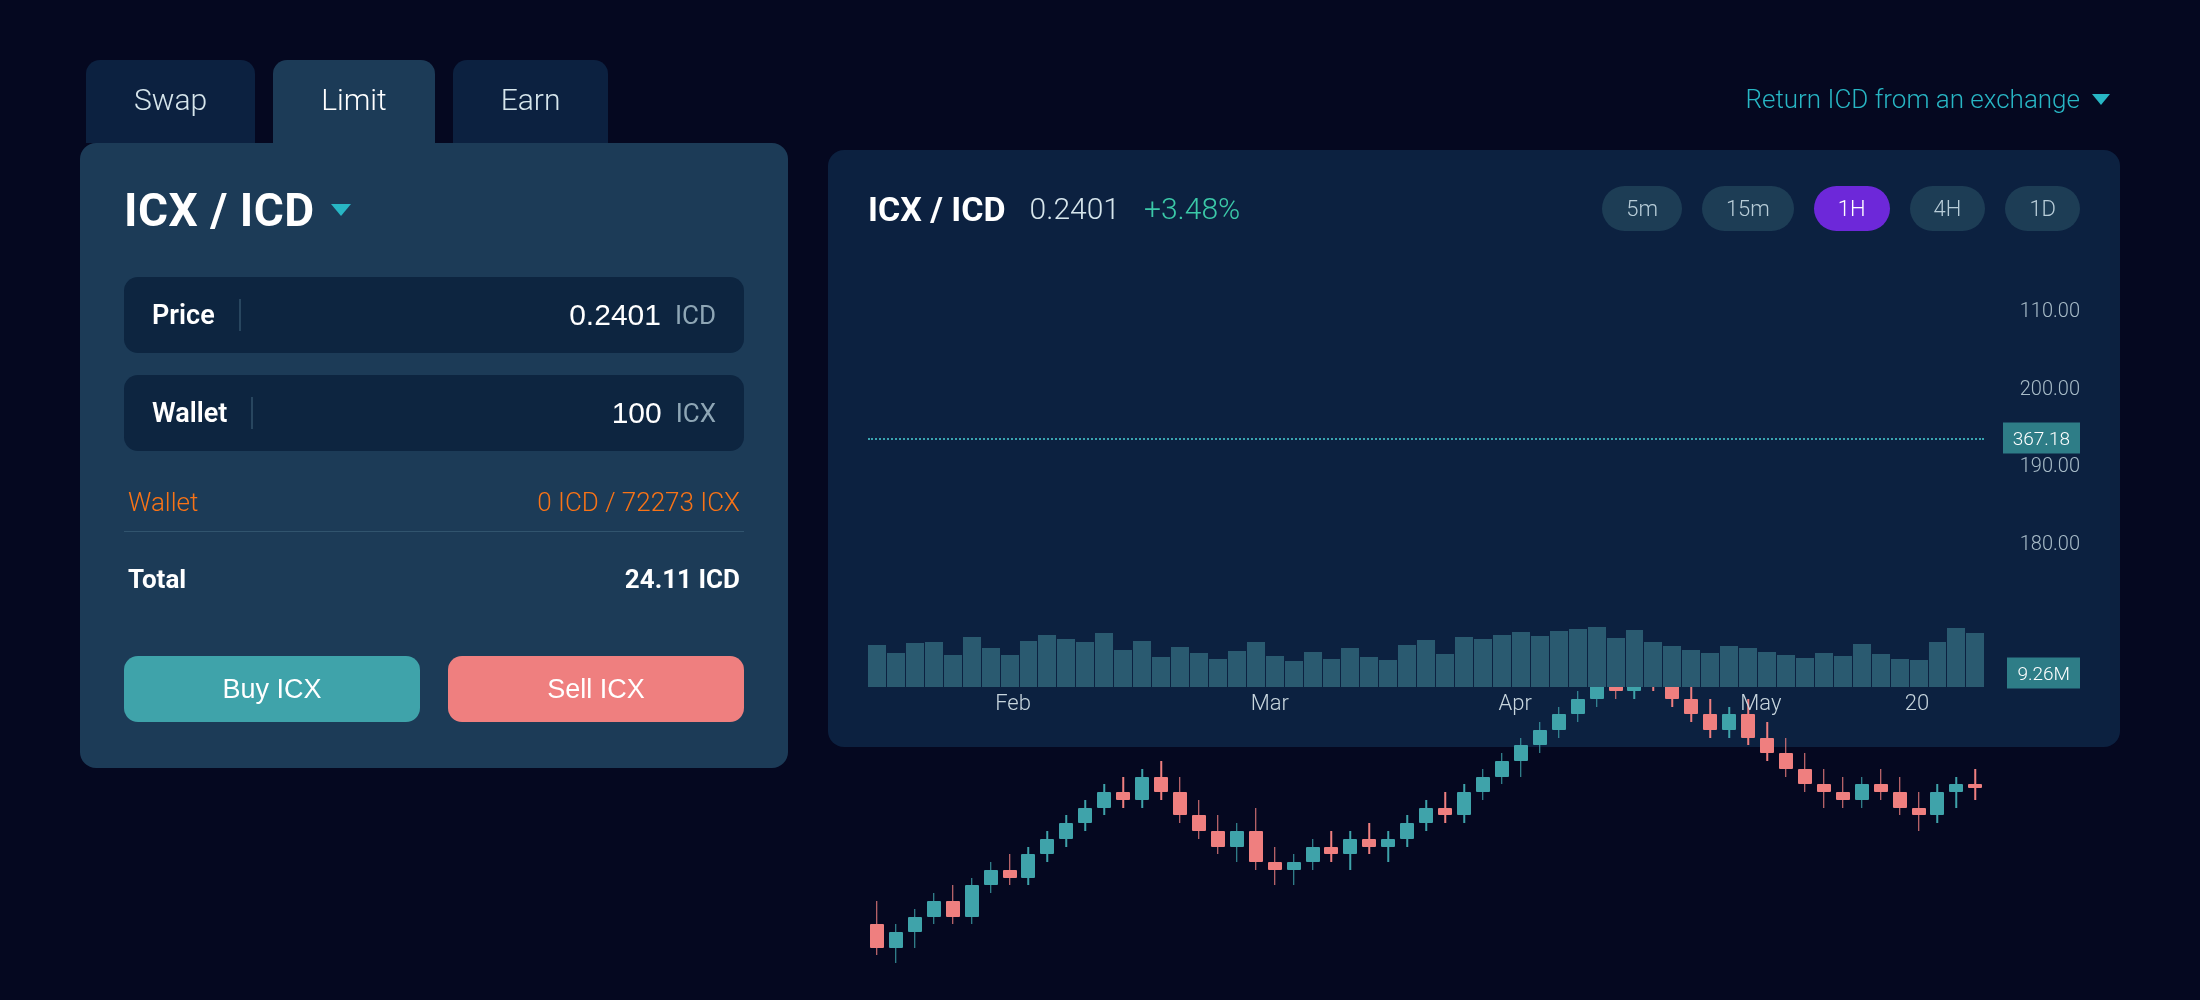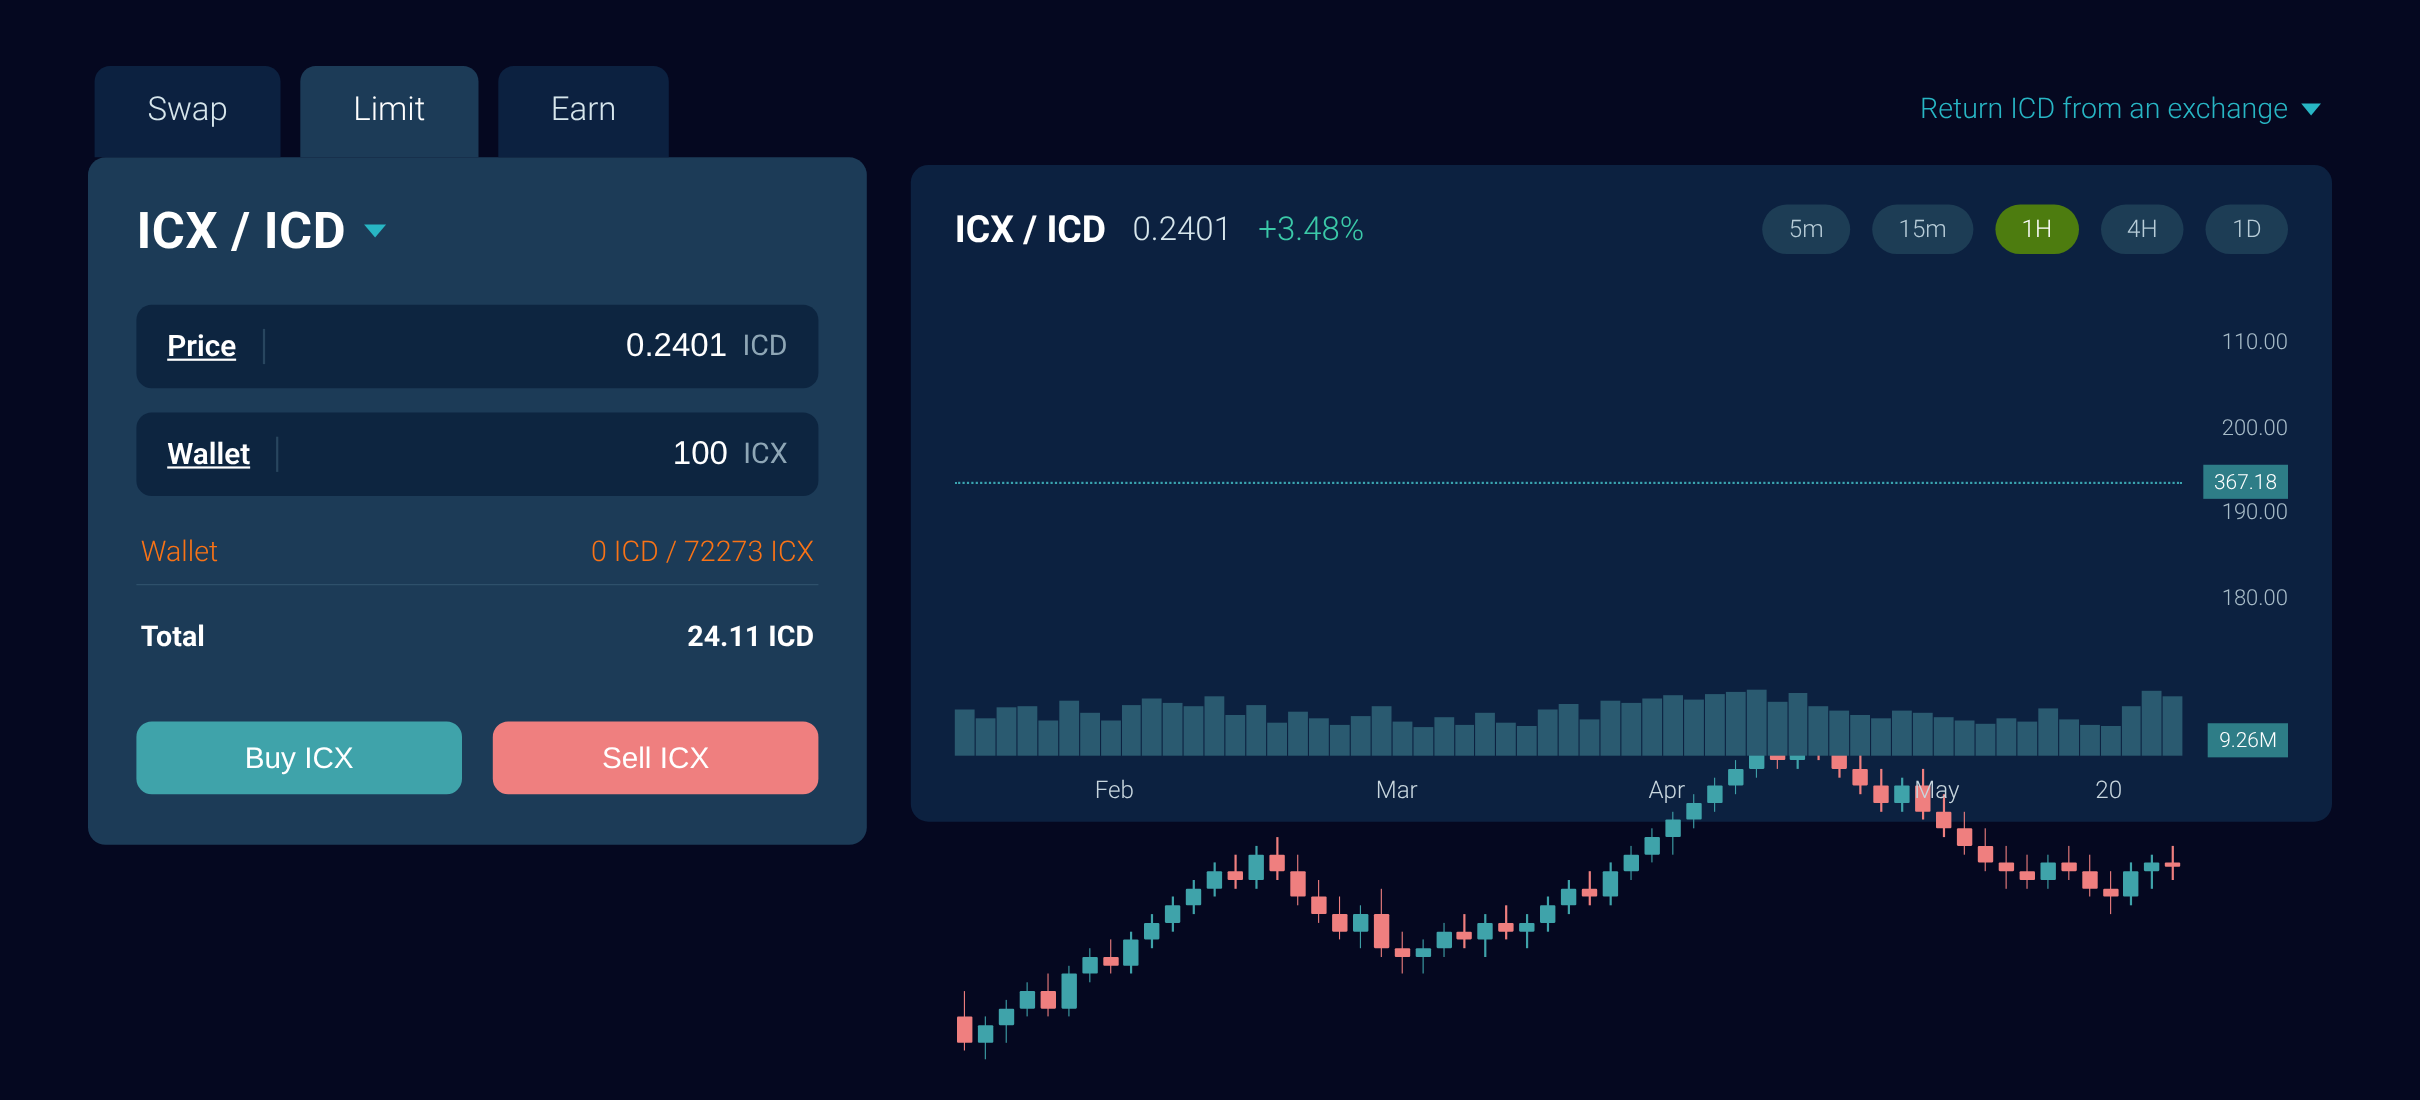--- a/index.html
+++ b/index.html
@@ -59,21 +59,20 @@
     background: #0d2540;
     border-radius: 14px;
     padding: 18px 28px;
     margin-bottom: 22px;
     height: 76px;
   }
   .field-label {
     font-size: 27px; font-weight: 600;
     padding-right: 24px;
     border-right: 2px solid #28465f;
-    text-decoration: underline;
   }
   .field-value {
     flex: 1; text-align: right;
     font-size: 30px; font-weight: 300;
     background: transparent; border: none; color: #fff;
     outline: none;
   }
   .field-unit { font-size: 26px; color: #8ea6b5; margin-left: 14px; }
 
   .wallet-row, .total-row {
@@ -118,21 +117,21 @@
   }
   .chart-pair { font-size: 34px; font-weight: 700; }
   .chart-price { font-size: 30px; color: #d7e6ec; font-weight: 300; }
   .chart-change { font-size: 30px; color: #3bc9a8; font-weight: 300; }
   .interval-group { margin-left: auto; display: flex; gap: 20px; }
   .interval {
     background: #1d3d55; color: #b8cdd8;
     padding: 10px 24px; border-radius: 24px;
     font-size: 22px; cursor: pointer; font-weight: 300;
   }
-  .interval.active { background: #4d7c0f; color: #fff; }
+  .interval.active { background: #6d28d9; color: #fff; }
 
   .chart-body {
     display: flex; margin-top: 40px; gap: 12px;
     height: 460px;
   }
   .candle-area { flex: 1; position: relative; }
   .y-axis {
     width: 84px; position: relative;
     font-size: 20px; color: #a8bcc8; font-weight: 300;
   }
@@ -158,21 +157,21 @@
   .up .wick, .up .body { background: #3fa3aa; }
   .dn .wick, .dn .body { background: #ef7f7f; }
 
   .volumes {
     position: absolute; left: 0; right: 0; bottom: 44px;
     height: 62px; display: flex; align-items: flex-end; gap: 1px;
   }
   .vbar { flex: 1; background: #2a5a70; }
 
   .x-axis {
-    position: absolute; left: 0; right: 0; bottom: 0;
+    position: absolute; left: 0; right: 0; bottom: 16px;
     height: 36px;
   }
   .x-tick {
     position: absolute; bottom: 0;
     font-size: 22px; color: #c8d6de; font-weight: 300;
     transform: translateX(-50%);
   }
 </style>
 </head>
 <body>

